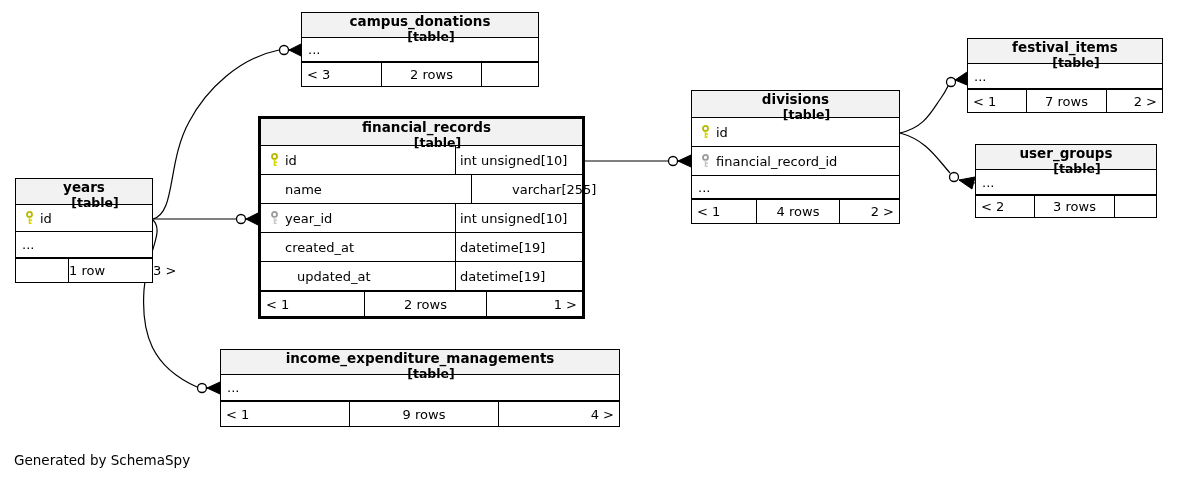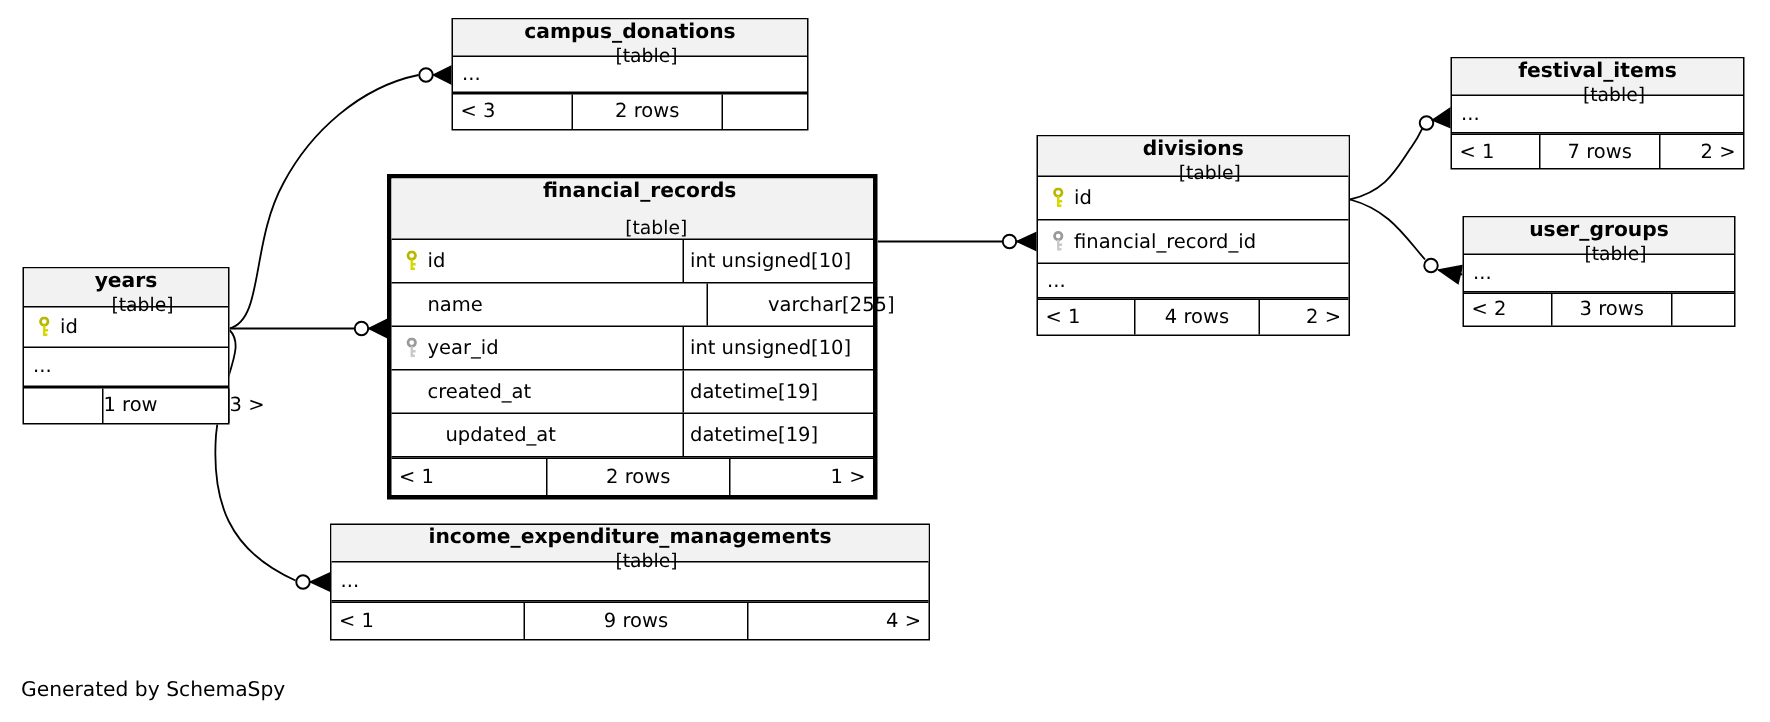--- a/index.html
+++ b/index.html
@@ -13,21 +13,21 @@
     position:absolute;background:#fff;border:1.5px solid #000;
     font-size:13px;box-sizing:border-box;
   }
   .tbl.focus{border-width:3px;}
   .tbl-hdr{
     display:flex;justify-content:space-between;align-items:center;
     background:#f2f2f2;border-bottom:1.5px solid #000;
     padding:0 6px;box-sizing:border-box;flex-direction:column;
   }
   .tname{font-weight:bold;font-size:13.5px;white-space:nowrap;}
-  .ttag{font-weight:normal;font-size:12.5px;margin-left:22px;white-space:nowrap;}
+  .ttag{font-weight:bold;font-size:12.5px;margin-left:22px;white-space:nowrap;}
   .attr-row{
     display:flex;align-items:center;box-sizing:border-box;
     border-bottom:1px solid #000;padding-left:4px;white-space:nowrap;
   }
   .attr-row:last-of-type{border-bottom:none;}
   .keycell{width:18px;display:inline-flex;justify-content:center;align-items:center;flex:none;}
   .attr-name{flex:1;padding-left:2px;white-space:nowrap;overflow:hidden;}
   .attr-type{
     border-left:1px solid #000;align-self:stretch;display:flex;align-items:center;
     padding-left:4px;box-sizing:border-box;flex:none;white-space:nowrap;
@@ -135,21 +135,21 @@
       <span class="attr-name">...</span>
     </div>
     <div class="ftr" style="height:24px;gap:47px;">
       <span class="ftr-cell left" style="width:29px;"></span>
       <span class="ftr-cell mid" style="width:63px;">1 row</span>
       <span class="ftr-cell right">3 &gt;</span>
     </div>
   </div>
 
   <div class="tbl focus" style="left:258px;top:116px;width:327px;">
-    <div class="tbl-hdr" style="height:41px;padding-left:16px;">
+    <div class="tbl-hdr" style="height:27px;padding-left:16px;">
       <span class="tname">financial_records</span>
       <span class="ttag">[table]</span>
     </div>
     <div class="attr-row" style="height:29px;">
       <span class="keycell">
         <svg class="key-pk" width="11" height="14" viewBox="0 0 11 14">
           <circle class="khead" cx="5.5" cy="3.4" r="2.5" fill="none" stroke-width="1.8"></circle>
           <path class="kbody" d="M5.5 5.9 V13 M5.5 9.2 h2.6 M5.5 12.2 h2.1" fill="none" stroke-width="1.6"></path>
         </svg>
       </span>

